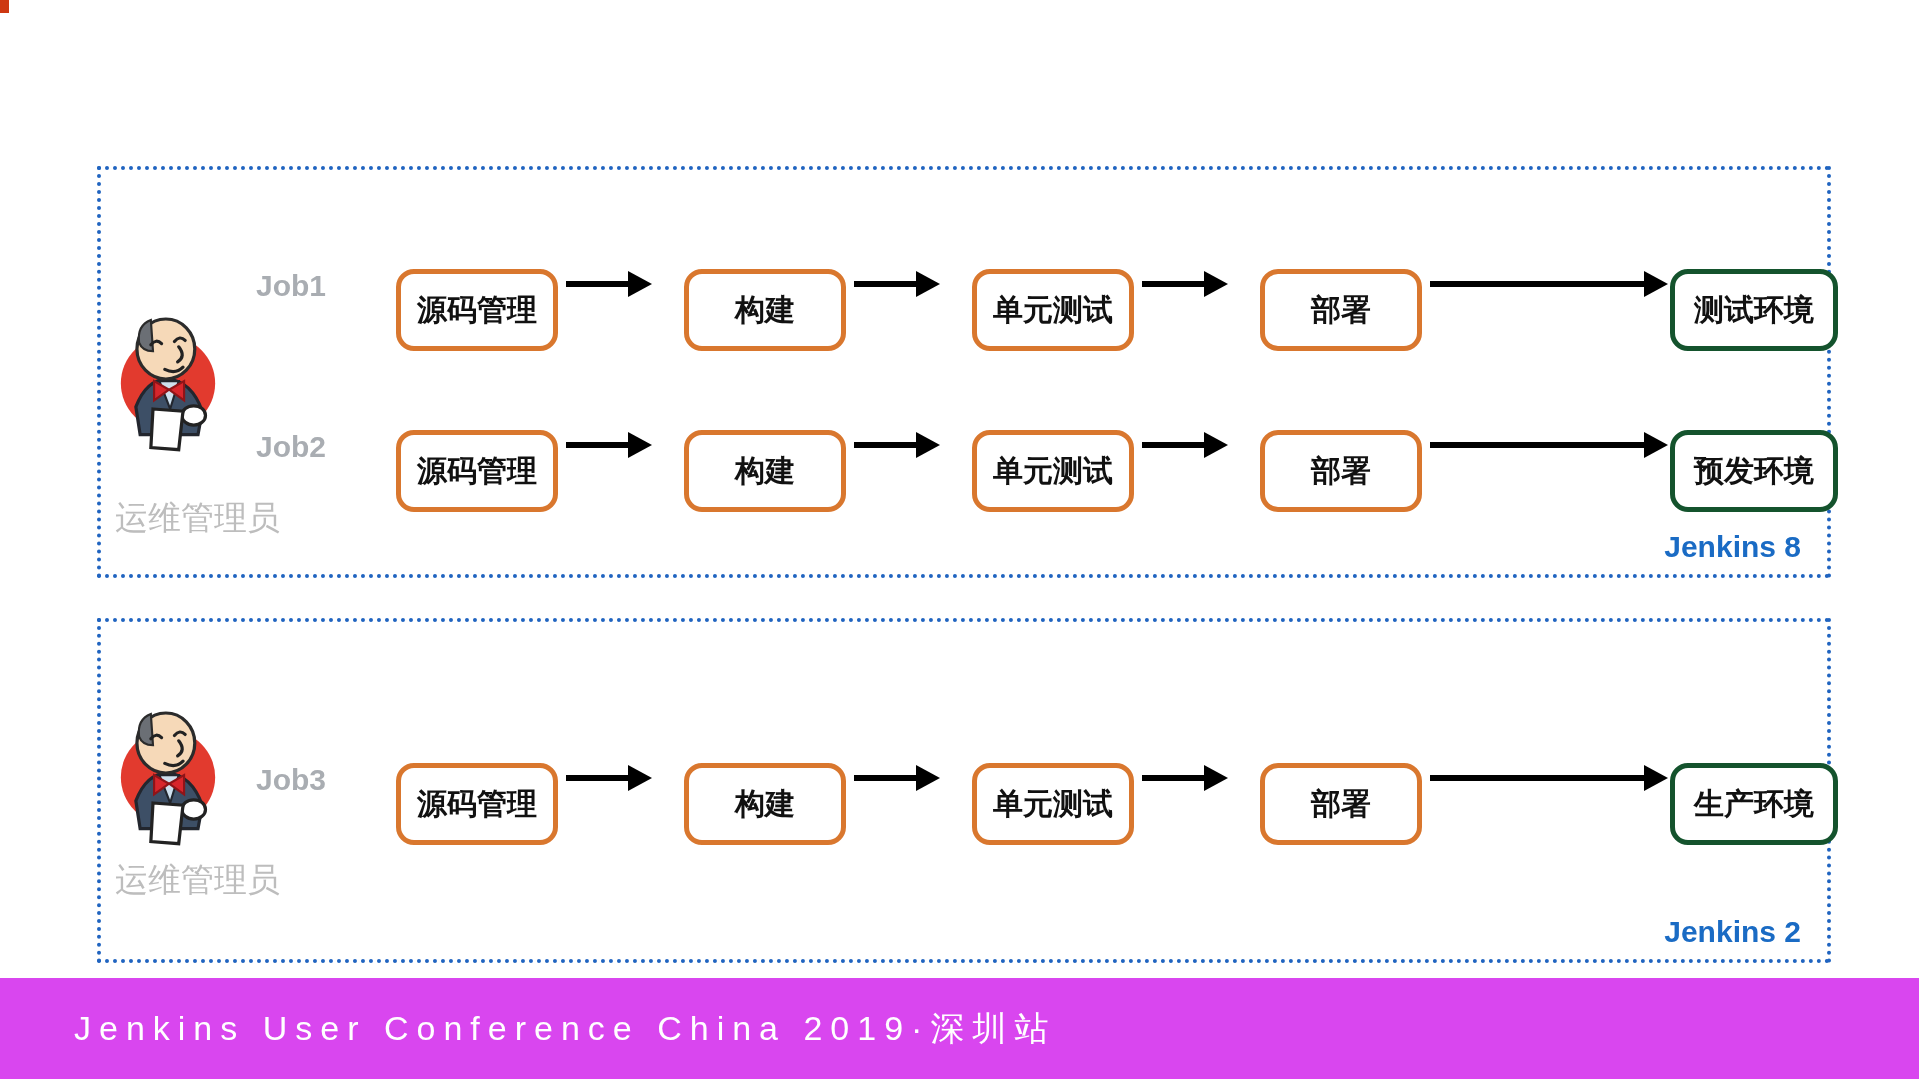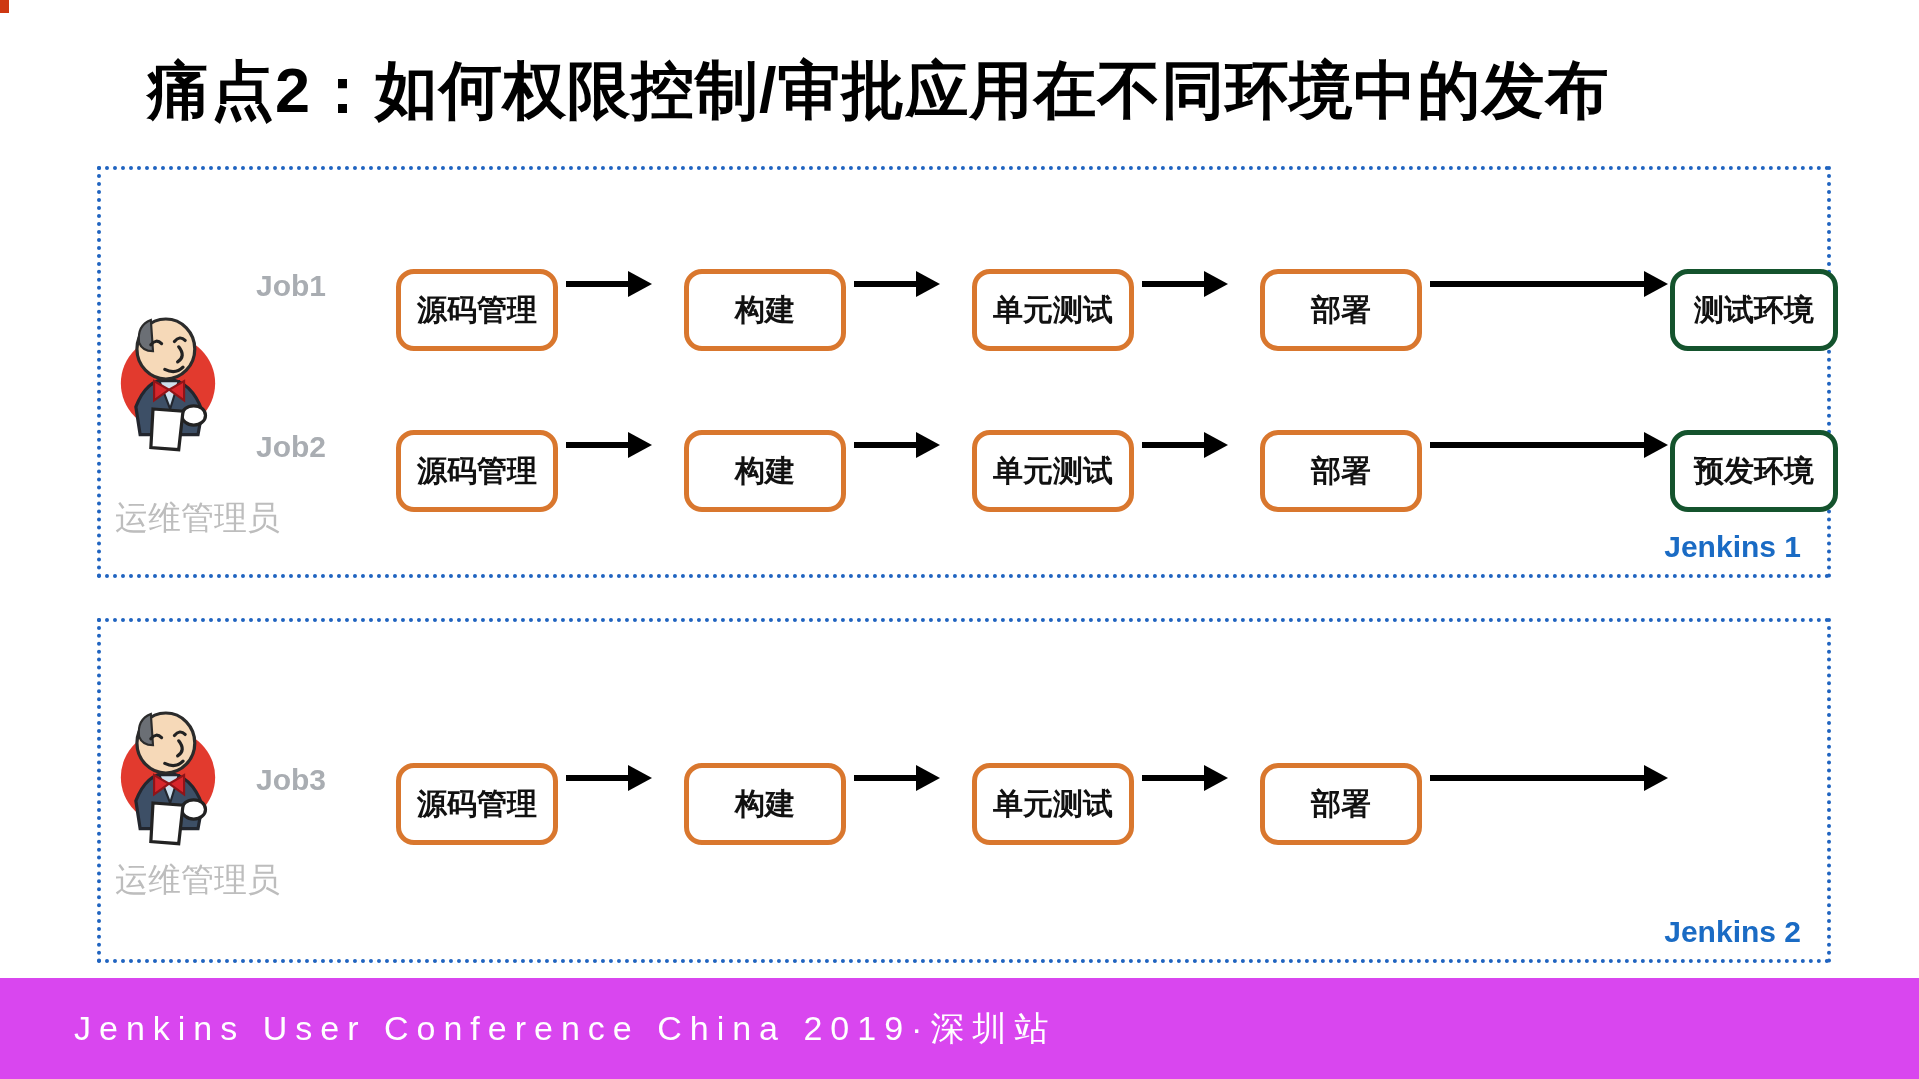--- a/index.html
+++ b/index.html
@@ -49,21 +49,20 @@
     display:flex; align-items:center; }
   .footer-text { margin-left:74px; color:#ffffff; font-size:34px; letter-spacing:8px; white-space:nowrap; }
 </style>
 </head>
 <body>
 
 <div class="stage">
 
   <div class="corner-mark"></div>
 
-  <h1 class="title">痛点2：如何权限控制/审批应用在不同环境中的发布</h1>
 
   <div class="panel panel1">
 
     <svg class="mascot mascot1" viewBox="0 0 100 140">
       <circle cx="50" cy="74" r="44" fill="#e23a2e"></circle>
       <path d="M20,96 Q30,70 50,70 Q72,72 82,100 L78,122 L24,122 Z" fill="#3d4f66" stroke="#22262e" stroke-width="3"></path>
       <path d="M42,72 L60,72 L52,98 Z" fill="#cfe0ee" stroke="#22262e" stroke-width="2"></path>
       <ellipse cx="48" cy="42" rx="27" ry="28" fill="#f6d9b8" stroke="#2b2b2b" stroke-width="3"></ellipse>
       <path d="M23,36 Q21,20 34,15 L36,44 Q26,44 23,36 Z" fill="#6b6f75" stroke="#2b2b2b" stroke-width="2"></path>
       <path d="M34,38 q5,-6 10,-1" fill="none" stroke="#222" stroke-width="3" stroke-linecap="round"></path>
@@ -121,21 +120,21 @@
           <i class="head"></i>
         </div>
       <div class="box stage-box">部署</div>
       <div class="arrow long">
           <i class="shaft"></i>
           <i class="head"></i>
         </div>
       <div class="box env-box">预发环境</div>
     </div>
 
-    <div class="jenkins-label">Jenkins 1</div>
+    <div class="jenkins-label">Jenkins 8</div>
   </div>
 
   <div class="panel panel2">
 
     <svg class="mascot mascot2" viewBox="0 0 100 140">
       <circle cx="50" cy="74" r="44" fill="#e23a2e"></circle>
       <path d="M20,96 Q30,70 50,70 Q72,72 82,100 L78,122 L24,122 Z" fill="#3d4f66" stroke="#22262e" stroke-width="3"></path>
       <path d="M42,72 L60,72 L52,98 Z" fill="#cfe0ee" stroke="#22262e" stroke-width="2"></path>
       <ellipse cx="48" cy="42" rx="27" ry="28" fill="#f6d9b8" stroke="#2b2b2b" stroke-width="3"></ellipse>
       <path d="M23,36 Q21,20 34,15 L36,44 Q26,44 23,36 Z" fill="#6b6f75" stroke="#2b2b2b" stroke-width="2"></path>
@@ -166,20 +165,21 @@
       <div class="box stage-box">单元测试</div>
       <div class="arrow">
           <i class="shaft"></i>
           <i class="head"></i>
         </div>
       <div class="box stage-box">部署</div>
       <div class="arrow long">
           <i class="shaft"></i>
           <i class="head"></i>
         </div>
+      <div class="box env-box">生产环境</div>
     </div>
 
     <div class="jenkins-label">Jenkins 2</div>
   </div>
 
   <div class="footer">
     <span class="footer-text">Jenkins User Conference China 2019·深圳站</span>
   </div>
 
 </div>

